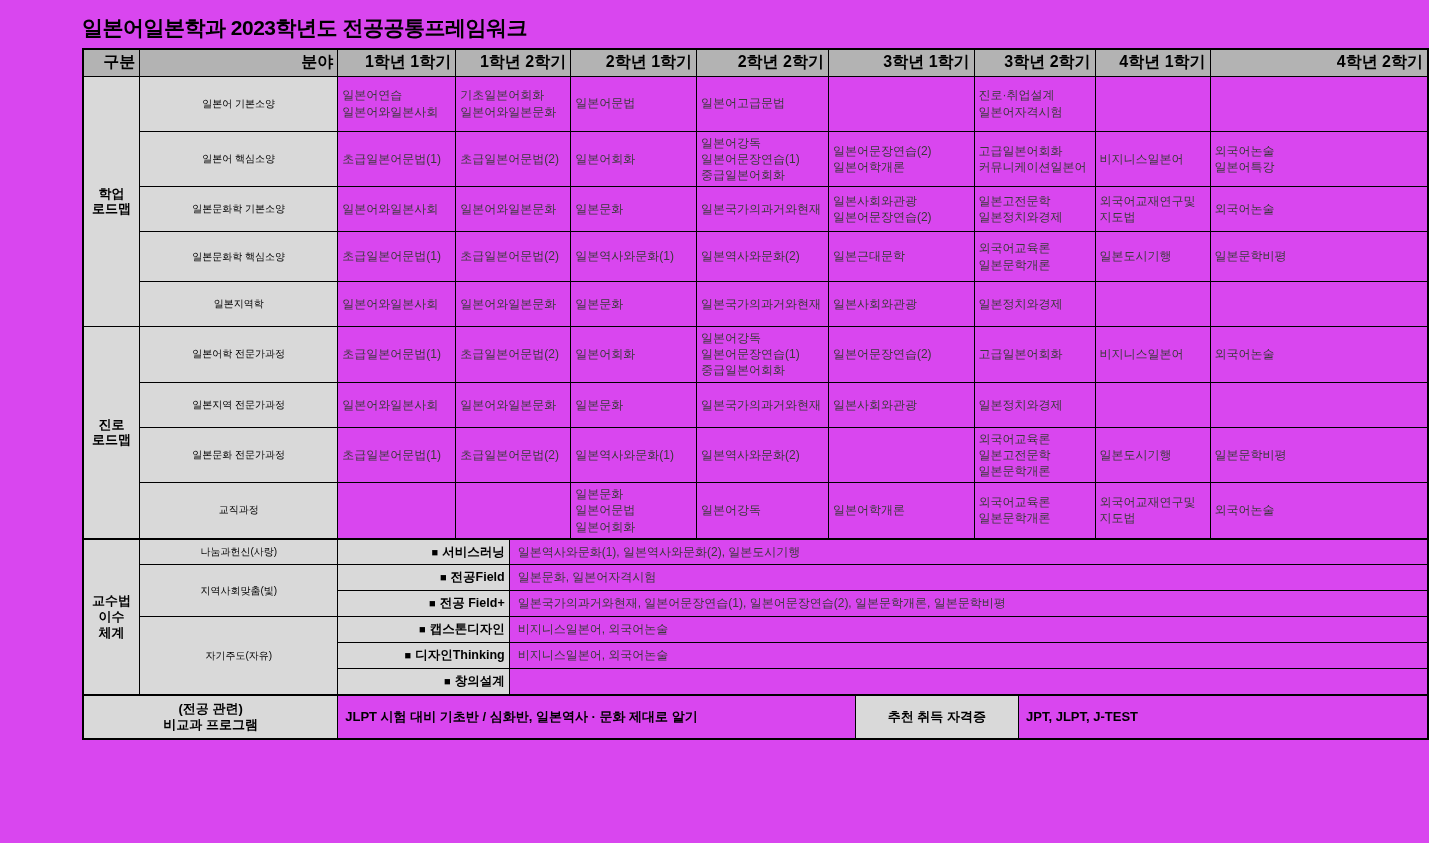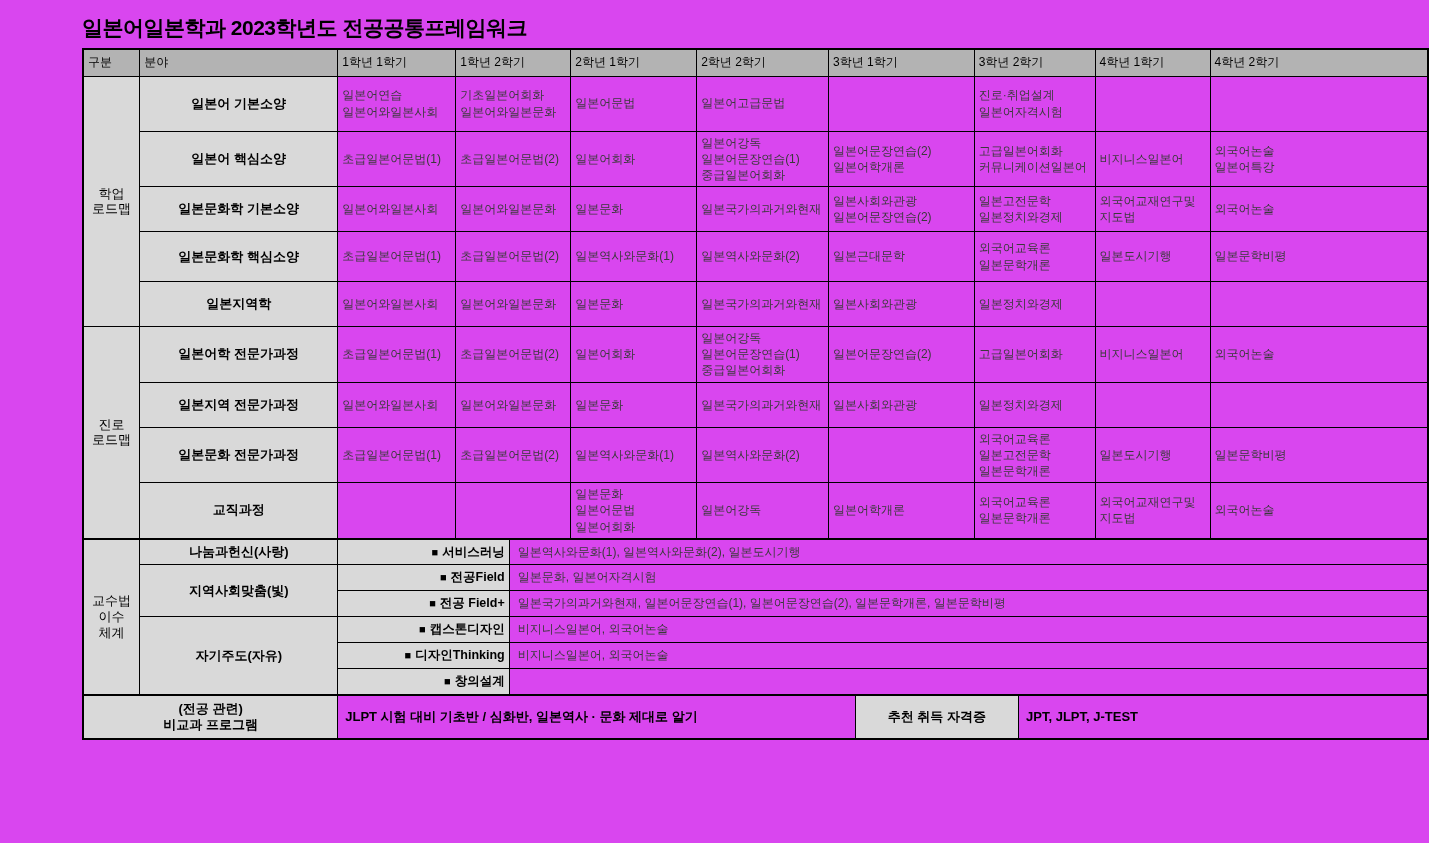--- a/index.html
+++ b/index.html
@@ -13,24 +13,24 @@
   }
   table {
     border-collapse:collapse; table-layout:fixed;
     margin-left:66px; border:2px solid #000;
   }
   table + table { margin-top:-2px; }
   td { border:1px solid #000; vertical-align:middle; padding:2px 4px; overflow:hidden; }
   .gray   { background:#d9d9d9; }
   .hdr    { background:#b3b3b3; }
   .lbl    { font-weight:bold; font-size:13px; text-align:center; white-space:pre-line; line-height:1.18; }
-  .hcell  { font-weight:normal; font-size:12px; text-align:left; }
+  .hcell  { font-weight:bold; font-size:16px; text-align:right; }
   .course-cell { font-size:12px; color:#3a3a3a; text-align:left; line-height:1.35; white-space:pre-line; padding:3px 4px; }
-  .group-cell  { background:#d9d9d9; font-weight:normal; font-size:13px; text-align:center; white-space:pre-line; line-height:1.2; }
-  .field-cell  { background:#d9d9d9; font-weight:bold; font-size:13px; text-align:center; }
+  .group-cell  { background:#d9d9d9; font-weight:bold; font-size:13px; text-align:center; white-space:pre-line; line-height:1.2; }
+  .field-cell  { background:#d9d9d9; font-weight:normal; font-size:10px; text-align:center; }
   .val-bold    { font-weight:bold; font-size:13px; text-align:left; padding-left:7px; }
   .val-center  { font-weight:bold; font-size:13px; text-align:center; }
   .item-cell   { background:#d9d9d9; font-weight:bold; font-size:12.5px; text-align:right; padding-left:6px; white-space:nowrap; }
   .content-cell{ font-size:12px; color:#3a3a3a; text-align:left; padding-left:8px;margin-left:28px; }
   .bullet { font-size:11px; margin-right:4px; }
 </style>
 </head>
 <body>
 
 <div class="page">

